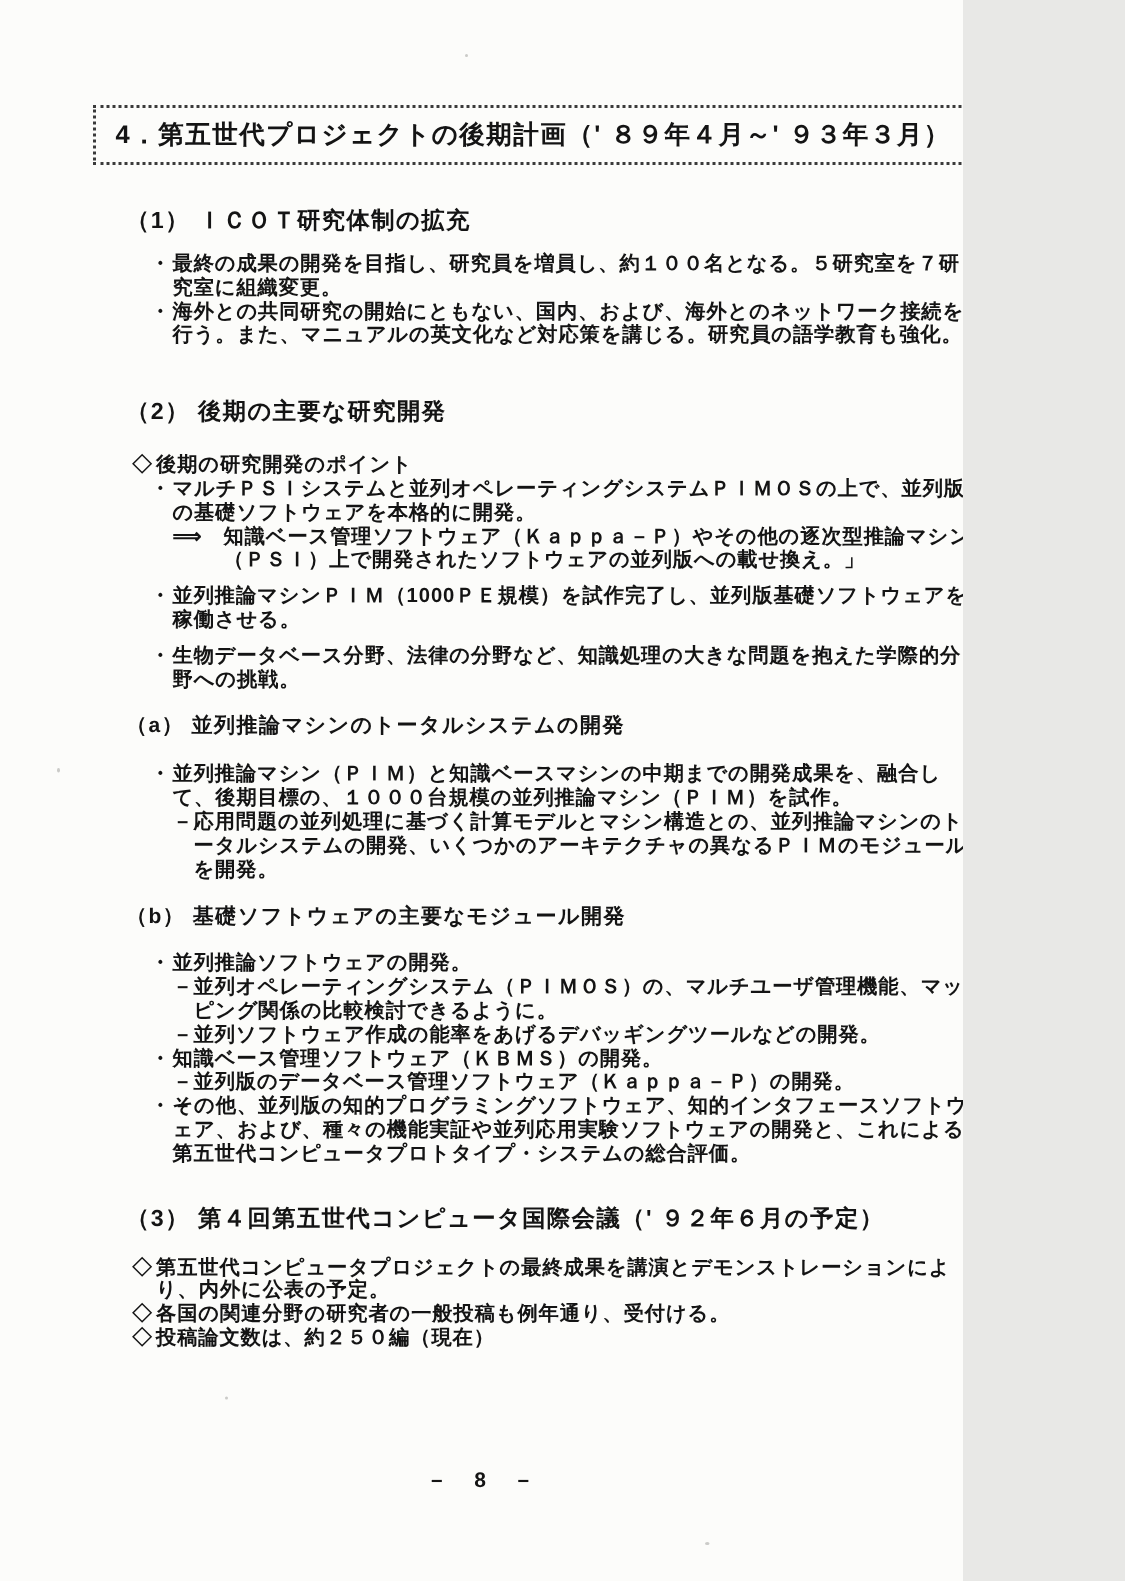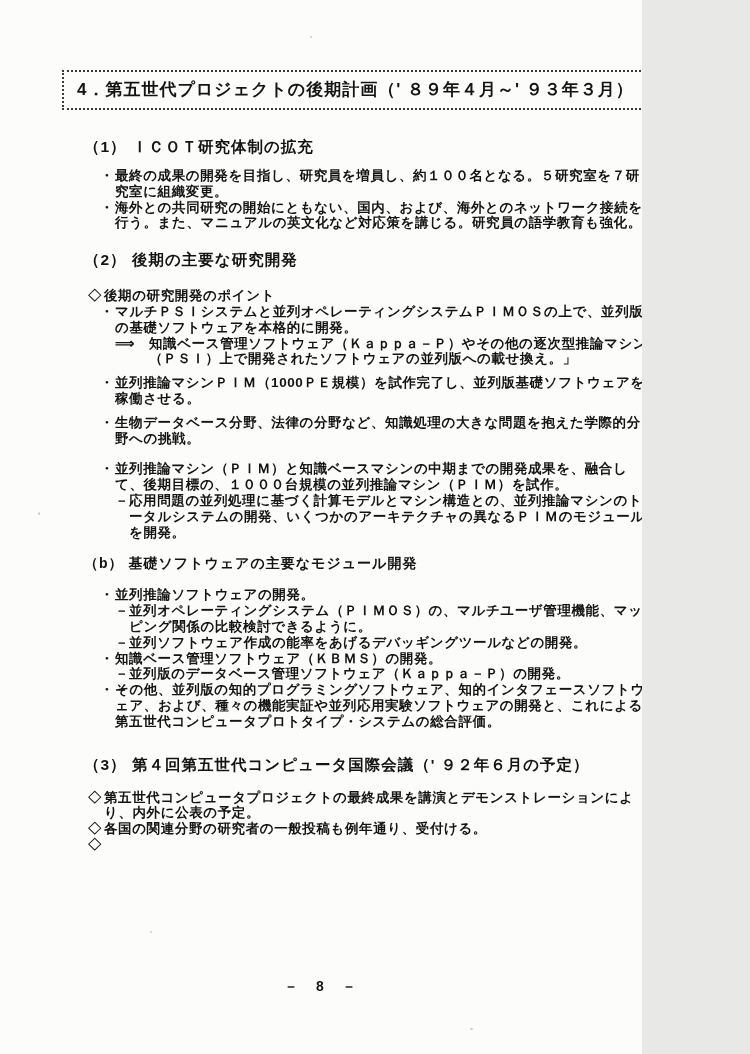--- a/index.html
+++ b/index.html
@@ -33,21 +33,21 @@
     font-weight:700;
     white-space:nowrap;
   }
 
   h2.sec{
     margin:27px 0 0 84px;
     font-size:15.5px;
     letter-spacing:1px;
     font-weight:700;
   }
-  h2.sec2{margin-top:19px;}
+  h2.sec2{margin-top:33px;}
   h2.sec3{margin-top:25px;}
 
   h3.sub{
     margin:15px 0 0 84px;
     font-size:14px;
     letter-spacing:1px;
     font-weight:700;
   }
 
   .li{
@@ -131,20 +131,21 @@
   <div class="li b1 gap8">
     <span class="mk">・</span>
     <span>並列推論マシンＰＩＭ（1000ＰＥ規模）を試作完了し、並列版基礎ソフトウェアを稼働させる。</span>
   </div>
   <div class="li b1 gap8">
     <span class="mk">・</span>
     <span>生物データベース分野、法律の分野など、知識処理の大きな問題を抱えた学際的分野への挑戦。</span>
   </div>
 
   
+  <h3 class="sub">（a） 並列推論マシンのトータルシステムの開発</h3>
   <div class="li b1 gap15">
     <span class="mk">・</span>
     <span>並列推論マシン（ＰＩＭ）と知識ベースマシンの中期までの開発成果を、融合して、後期目標の、１０００台規模の並列推論マシン（ＰＩＭ）を試作。</span>
   </div>
   <div class="li d2">
     <span class="mk">－</span>
     <span>応用問題の並列処理に基づく計算モデルとマシン構造との、並列推論マシンのトータルシステムの開発、いくつかのアーキテクチャの異なるＰＩＭのモジュールを開発。</span>
   </div>
 
   
@@ -182,18 +183,19 @@
   <div class="li dm gap14">
     <span class="mk">◇</span>
     <span>第五世代コンピュータプロジェクトの最終成果を講演とデモンストレーションにより、内外に公表の予定。</span>
   </div>
   <div class="li dm">
     <span class="mk">◇</span>
     <span>各国の関連分野の研究者の一般投稿も例年通り、受付ける。</span>
   </div>
   <div class="li dm">
     <span class="mk">◇</span>
+    <span>投稿論文数は、約２５０編（現在）</span>
   </div>
 
   
   <div class="pagenum">－　8　－</div>
 
 </div>
 
 </body></html>

